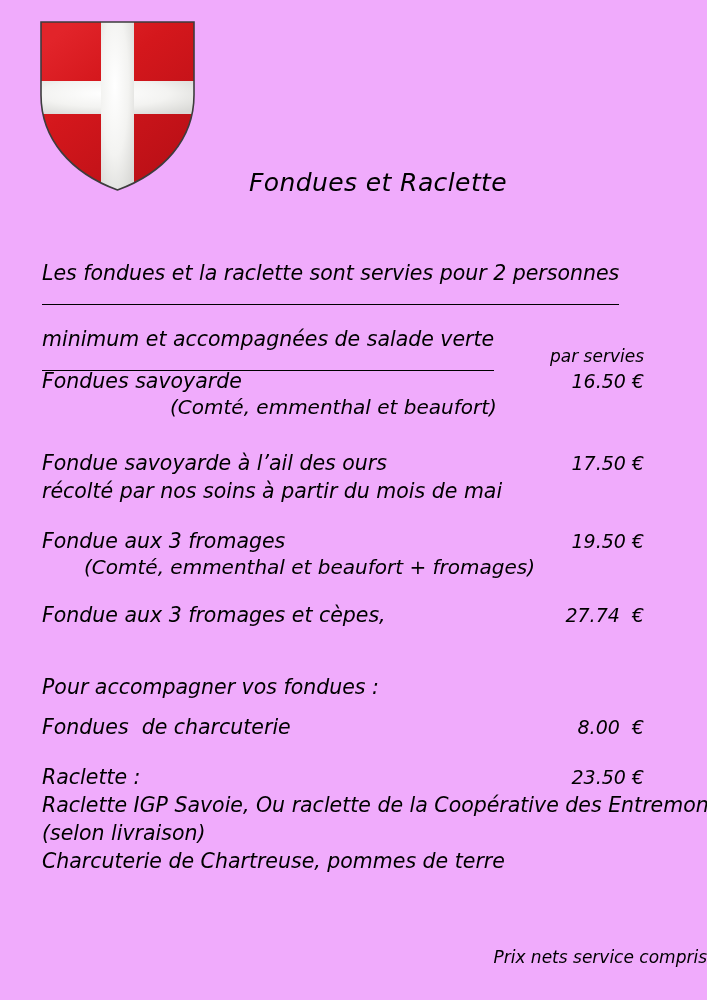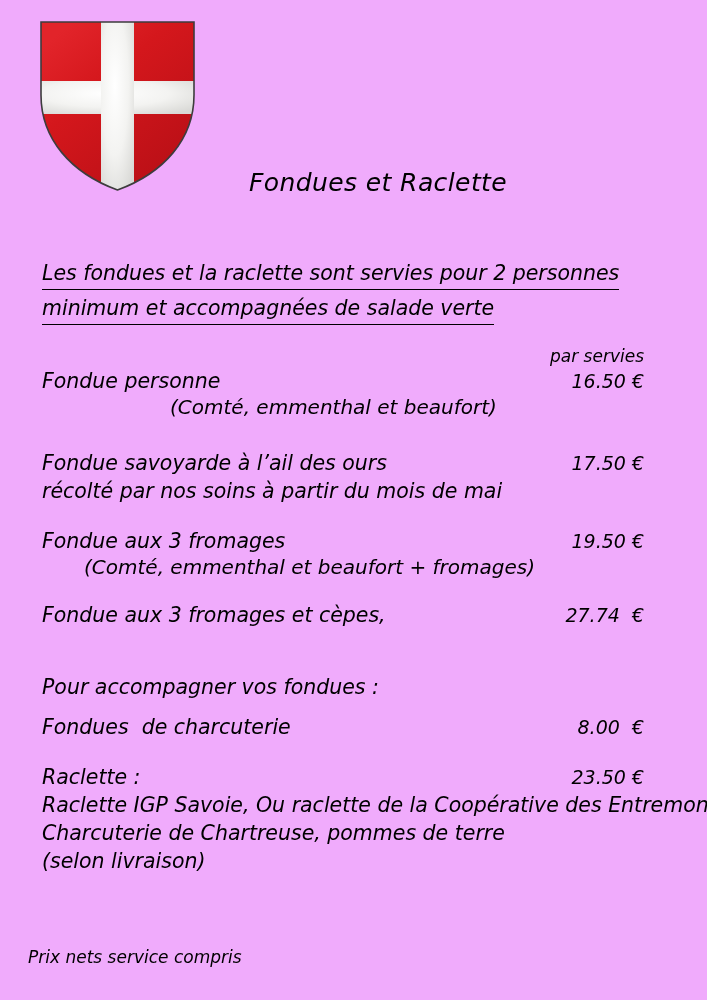--- a/index.html
+++ b/index.html
@@ -56,22 +56,22 @@
     width: 600px;
     font-style: italic;
     font-size: 20.5px;
     line-height: 30px;
   }
   #intro .line {
     display: block;
     width: -moz-fit-content;
     width: fit-content;
     border-bottom: 1.5px solid #000;
-    padding-bottom: 1px;
-    margin-bottom: 3px;
+    padding-bottom: 16px;
+    margin-bottom: 19px;
     white-space: nowrap;
   }
 
   
   #menu {
     position: absolute;
     left: 42px;
     top: 345px;
     width: 604px;
   }
@@ -128,21 +128,21 @@
   .gap-md { height: 22px; }
   .gap-sm { height: 12px; }
   .gap-xl { height: 44px; }
 
   
   #footer {
     position: absolute;
     left: 0;
     right: 0;
     top: 947px;
-    text-align: left;
+    text-align: right;
     font-style: italic;
     font-size: 17px;
   }
   #footer span { padding-left: 28px; }
 </style>
 </head>
 <body>
 
 <div id="page">
 
@@ -181,21 +181,21 @@
   <div id="intro">
     <span class="line">Les fondues et la raclette sont servies pour 2 personnes</span>
     <span class="line">minimum et accompagnées de salade verte</span>
   </div>
 
   <div id="menu">
 
     <div class="col-head">par servies</div>
 
     <div class="row">
-      <span class="name">Fondue personne</span>
+      <span class="name">Fondues savoyarde</span>
       <span class="price">16.50 €</span>
     </div>
     <div class="sub indent-1">(Comté, emmenthal et beaufort)</div>
 
     <div class="gap-lg"></div>
 
     <div class="row">
       <span class="name">Fondue savoyarde à l’ail des ours</span>
       <span class="price">17.50 €</span>
     </div>
@@ -225,22 +225,22 @@
       <span class="price">8.00  €</span>
     </div>
 
     <div class="gap-md"></div>
 
     <div class="row">
       <span class="name">Raclette :</span>
       <span class="price">23.50 €</span>
     </div>
     <div class="cont">Raclette IGP Savoie, Ou raclette de la Coopérative des Entremonts</div>
+    <div class="cont">(selon livraison)</div>
     <div class="cont">Charcuterie de Chartreuse, pommes de terre</div>
-    <div class="cont">(selon livraison)</div>
 
   </div>
 
   <div id="footer">
     <span>Prix nets service compris</span>
   </div>
 
 </div>
 
 </body></html>

